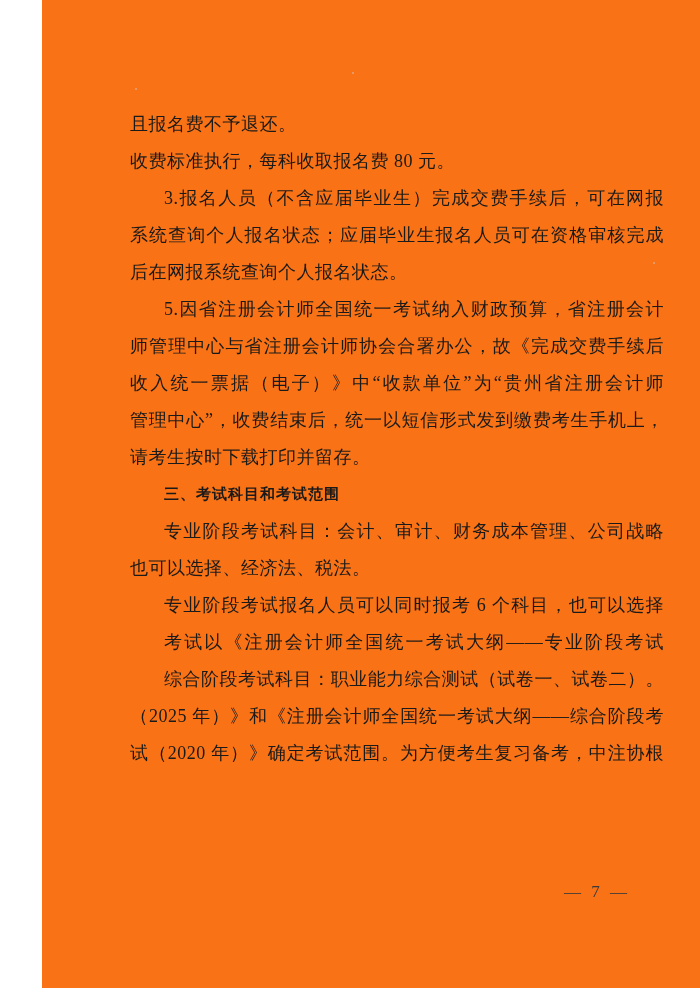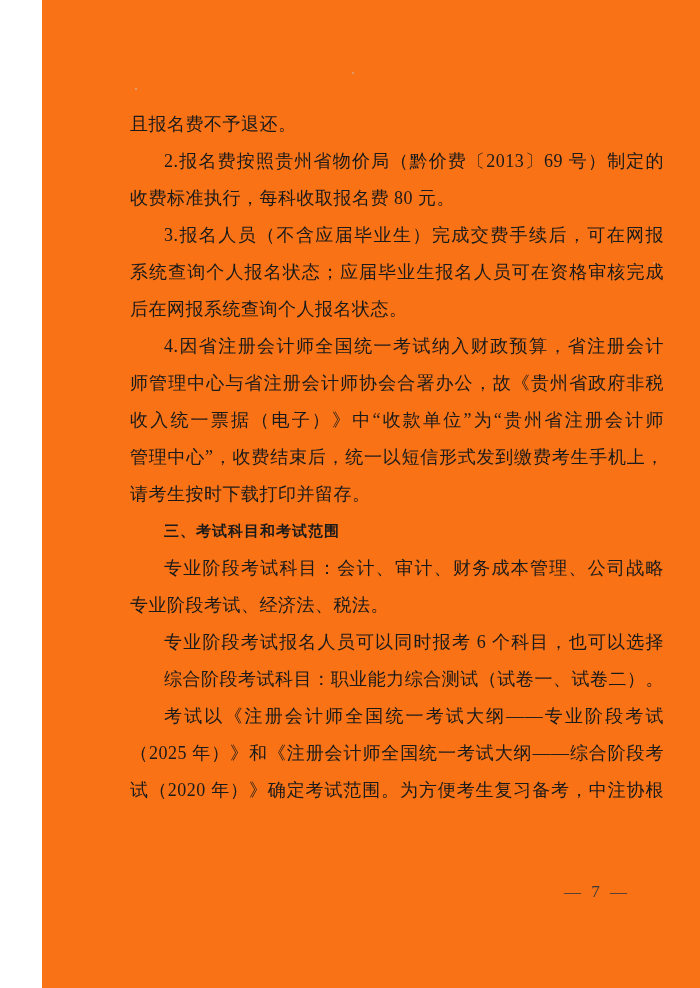--- a/index.html
+++ b/index.html
@@ -72,34 +72,33 @@
 <body>
 
 <div class="page">
   <div class="speck speck1"></div>
   <div class="speck speck2"></div>
   <div class="speck speck3"></div>
 
   <div class="text-block">
 
   <div class="line">且报名费不予退还。</div>
-      <div class="line full indent">2.报名费按照贵州省物价局（黔价费〔2013〕69 号）制定的</div>
       <div class="line">收费标准执行，每科收取报名费 80 元。</div>
       <div class="line full indent">3.报名人员（不含应届毕业生）完成交费手续后，可在网报</div>
       <div class="line full">系统查询个人报名状态；应届毕业生报名人员可在资格审核完成</div>
       <div class="line">后在网报系统查询个人报名状态。</div>
-      <div class="line full indent">4.因省注册会计师全国统一考试纳入财政预算，省注册会计</div>
-      <div class="line full">师管理中心与省注册会计师协会合署办公，故《贵州省政府非税</div>
+      <div class="line full indent">5.因省注册会计师全国统一考试纳入财政预算，省注册会计</div>
+      <div class="line full">师管理中心与省注册会计师协会合署办公，故《完成交费手续后</div>
       <div class="line full">收入统一票据（电子）》中“收款单位”为“贵州省注册会计师</div>
       <div class="line full">管理中心”，收费结束后，统一以短信形式发到缴费考生手机上，</div>
       <div class="line">请考生按时下载打印并留存。</div>
       <div class="line indent bold">三、考试科目和考试范围</div>
       <div class="line full indent">专业阶段考试科目：会计、审计、财务成本管理、公司战略</div>
-      <div class="line">专业阶段考试、经济法、税法。</div>
+      <div class="line">也可以选择、经济法、税法。</div>
       <div class="line full indent">专业阶段考试报名人员可以同时报考 6 个科目，也可以选择</div>
+      <div class="line full indent">考试以《注册会计师全国统一考试大纲——专业阶段考试</div>
       <div class="line full indent">综合阶段考试科目：职业能力综合测试（试卷一、试卷二）。</div>
-      <div class="line full indent">考试以《注册会计师全国统一考试大纲——专业阶段考试</div>
       <div class="line full">（2025 年）》和《注册会计师全国统一考试大纲——综合阶段考</div>
       <div class="line full">试（2020 年）》确定考试范围。为方便考生复习备考，中注协根</div>
     </div>
 
   <div class="page-number">— 7 —</div>
 </div>
 
 </body></html>

